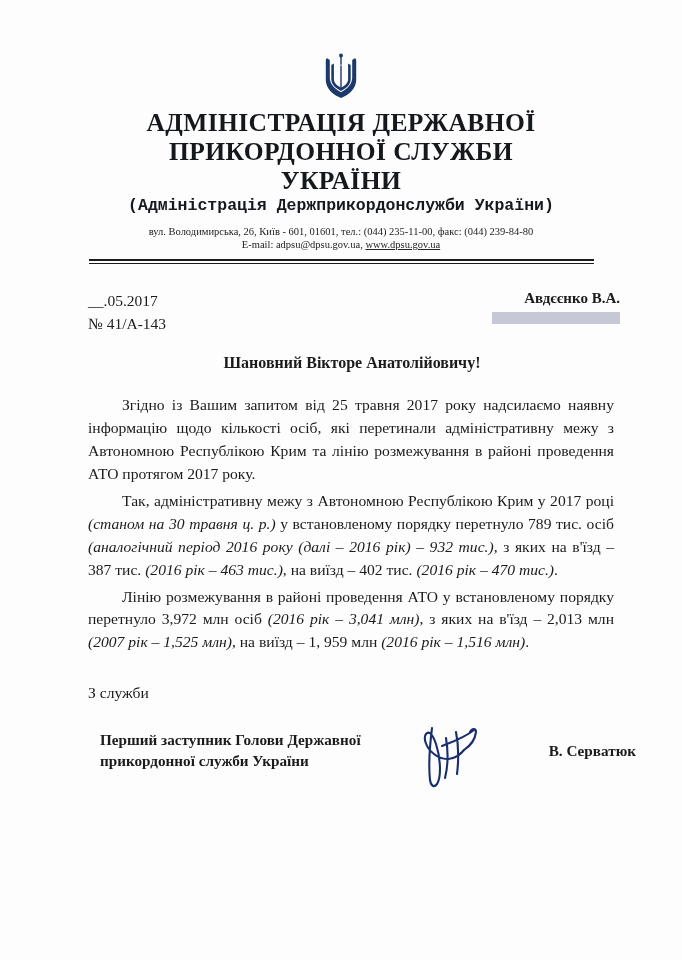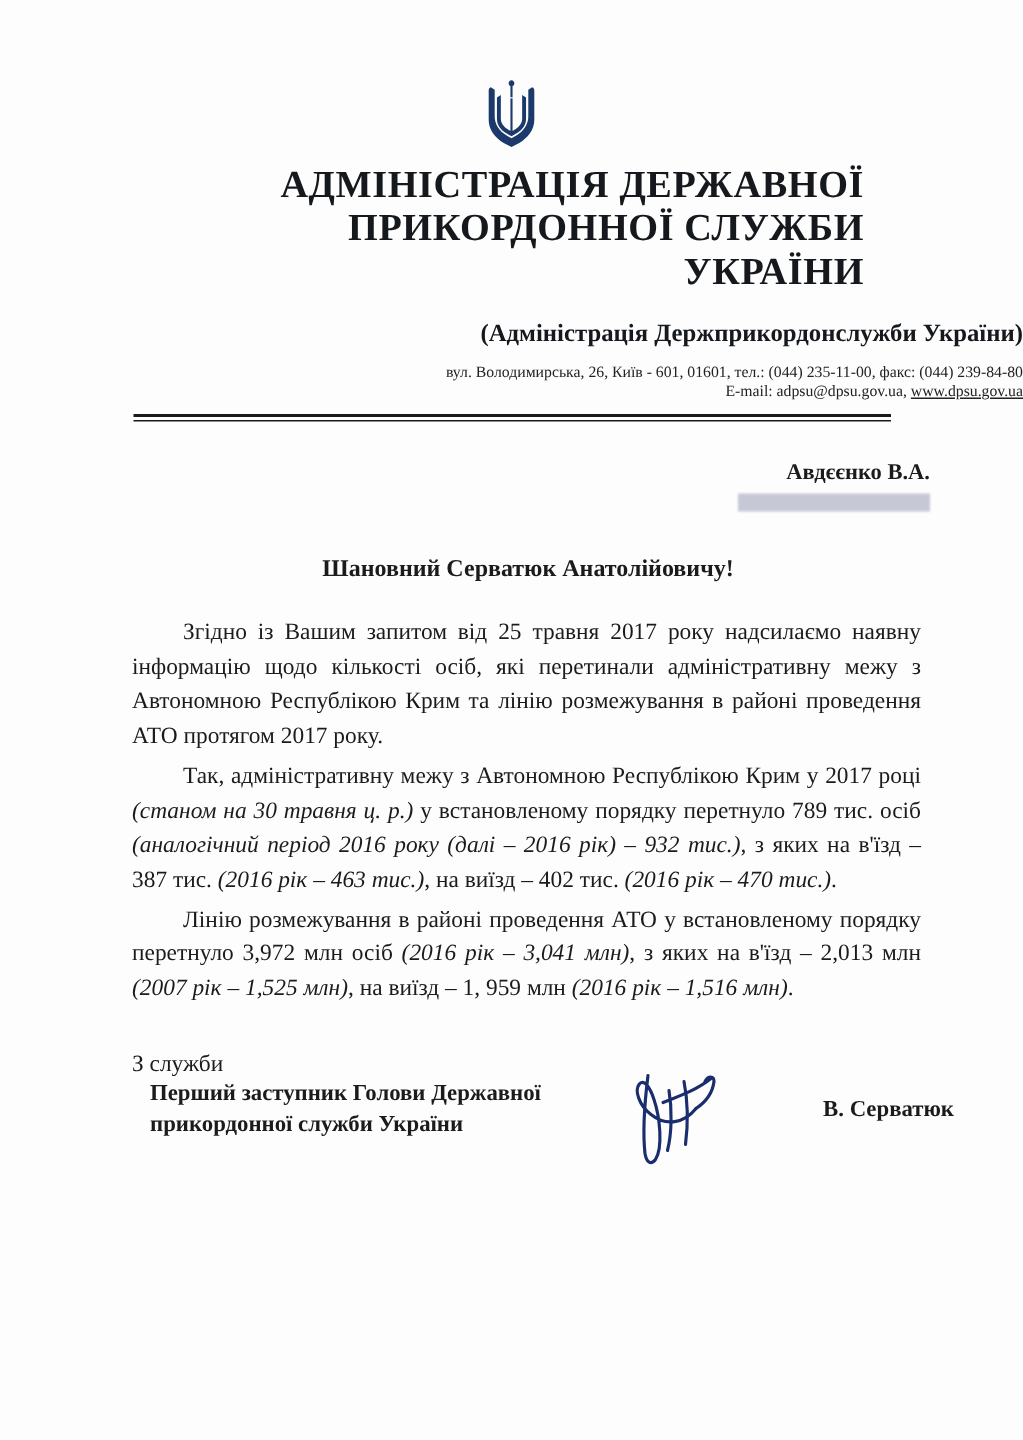--- a/index.html
+++ b/index.html
@@ -18,21 +18,21 @@
 
   .page {
     position: absolute;
     inset: 0;
     background: #fdfdfd;
   }
 
   
   .letterhead {
     padding-top: 52px;
-    text-align: right;
+    text-align: center;
   }
 
   .emblem {
     width: 34px;
     height: 46px;
     margin: 0 auto 10px auto;
     display: block;
   }
 
   .org-title {
@@ -40,24 +40,24 @@
     font-weight: bold;
     font-size: 25.5px;
     line-height: 1.14;
     letter-spacing: 0.4px;
     color: #15181c;
     margin: 0 auto;
     width: 470px;
   }
 
   .org-subtitle {
-    font-family: Liberation Serif, serif;
+    font-family: Liberation Mono, monospace;
     font-weight: bold;
     font-size: 16.5px;
-    margin-top: 17px;
+    margin-top: 1px;
     color: #15181c;
   }
 
   .org-address {
     font-size: 10.5px;
     margin-top: 11px;
     color: #222;
   }
   .org-email {
     font-size: 10.5px;
@@ -128,20 +128,21 @@
   .body-text i { font-style: italic; }
 
   .regards {
     margin: 30px 0 0 88px;
     font-size: 15.6px;
   }
 
   
   .signature {
     position: relative;
+    margin-top: 28px;
     height: 70px;
   }
   .sig-title {
     position: absolute;
     left: 100px;
     top: 0;
     font-weight: bold;
     font-size: 15.2px;
     line-height: 1.35;
     width: 300px;
@@ -187,27 +188,31 @@
     <div class="org-address">вул. Володимирська, 26, Київ - 601, 01601, тел.: (044) 235-11-00, факс: (044) 239-84-80</div>
 
     <div class="org-email">
       <span>E-mail: adpsu@dpsu.gov.ua, </span><u>www.dpsu.gov.ua</u>
     </div>
 
     <div class="rule-double"></div>
   </div>
 
   <div class="meta">
+    <div class="meta-left">
+      <div>__.05.2017</div>
+      <div>№ 41/А-143</div>
+    </div>
     <div class="meta-right">
       <div>Авдєєнко В.А.</div>
       <div class="redaction"></div>
     </div>
   </div>
 
-  <div class="salutation">Шановний Серватюк Анатолійовичу!</div>
+  <div class="salutation">Шановний Вікторе Анатолійовичу!</div>
 
   <div class="body-text">
 
     <p>Згідно із Вашим запитом від 25 травня 2017 року надсилаємо наявну інформацію щодо кількості осіб, які перетинали адміністративну межу з Автономною Республікою Крим та лінію розмежування в районі проведення АТО протягом 2017 року.</p>
 
     <p><span>Так, адміністративну межу з Автономною Республікою Крим у 2017 році </span><i>(станом на 30 травня ц. р.)</i><span> у встановленому порядку перетнуло 789 тис. осіб </span><i>(аналогічний період 2016  року (далі – 2016 рік) – 932 тис.)</i><span>, з яких на в'їзд – 387 тис. </span><i>(2016 рік – 463 тис.)</i><span>, на виїзд – 402 тис. </span><i>(2016 рік – 470 тис.)</i><span>.</span></p>
 
     <p><span>Лінію розмежування в районі проведення АТО у встановленому порядку перетнуло 3,972 млн осіб </span><i>(2016 рік – 3,041 млн)</i><span>, з яких на в'їзд – 2,013 млн </span><i>(2007 рік – 1,525 млн)</i><span>, на виїзд – 1, 959 млн </span><i>(2016 рік – 1,516 млн)</i><span>.</span></p>
   </div>
 

